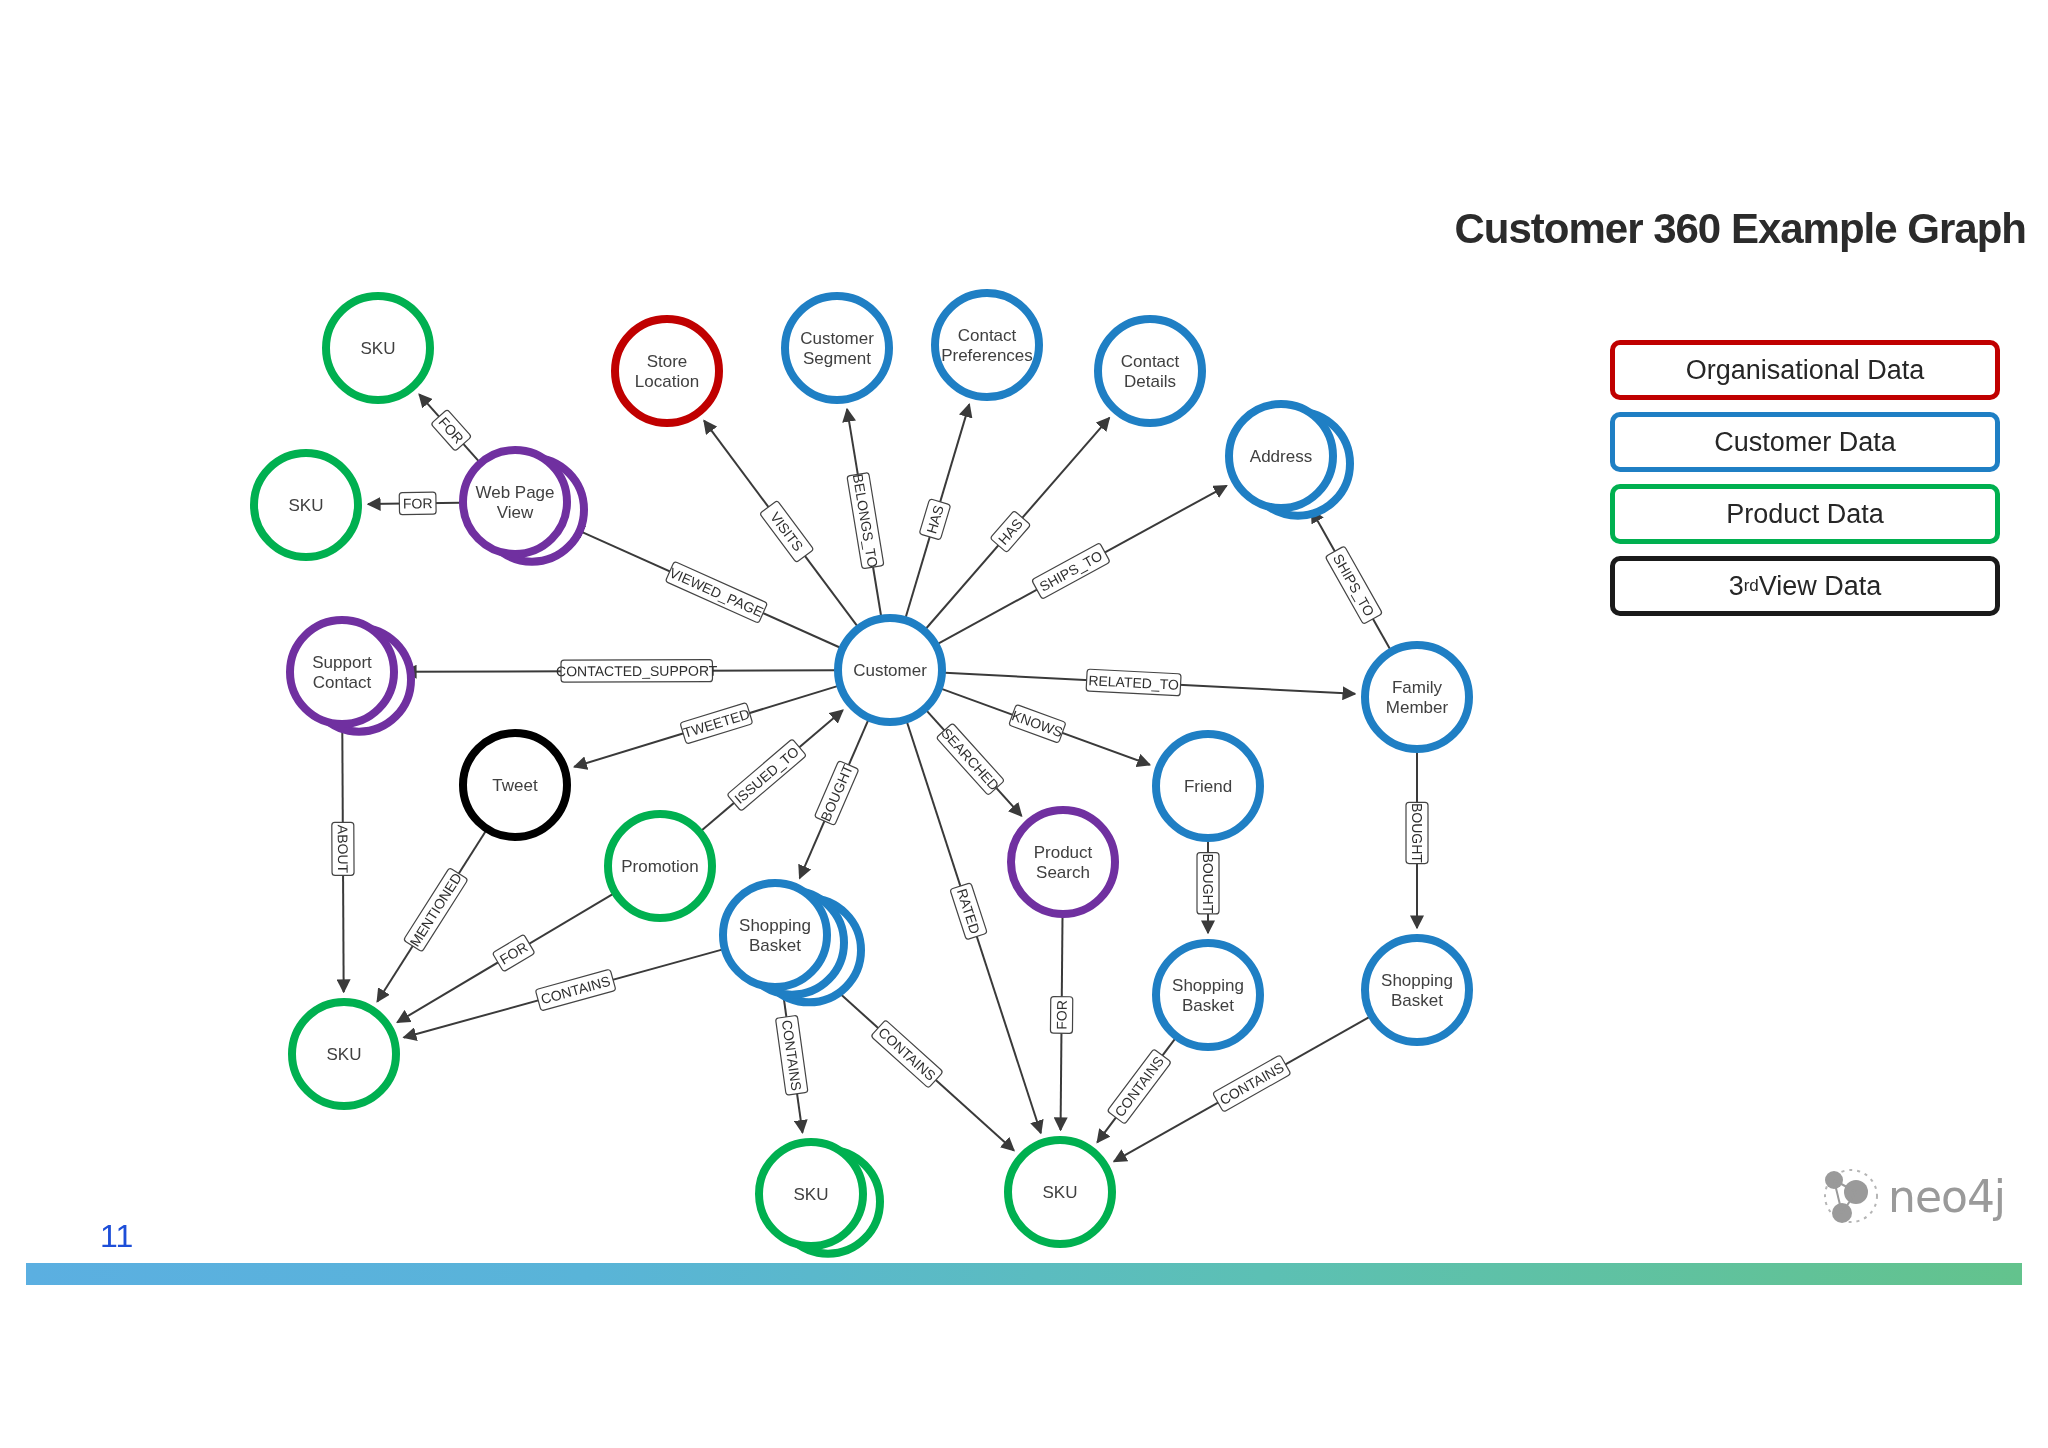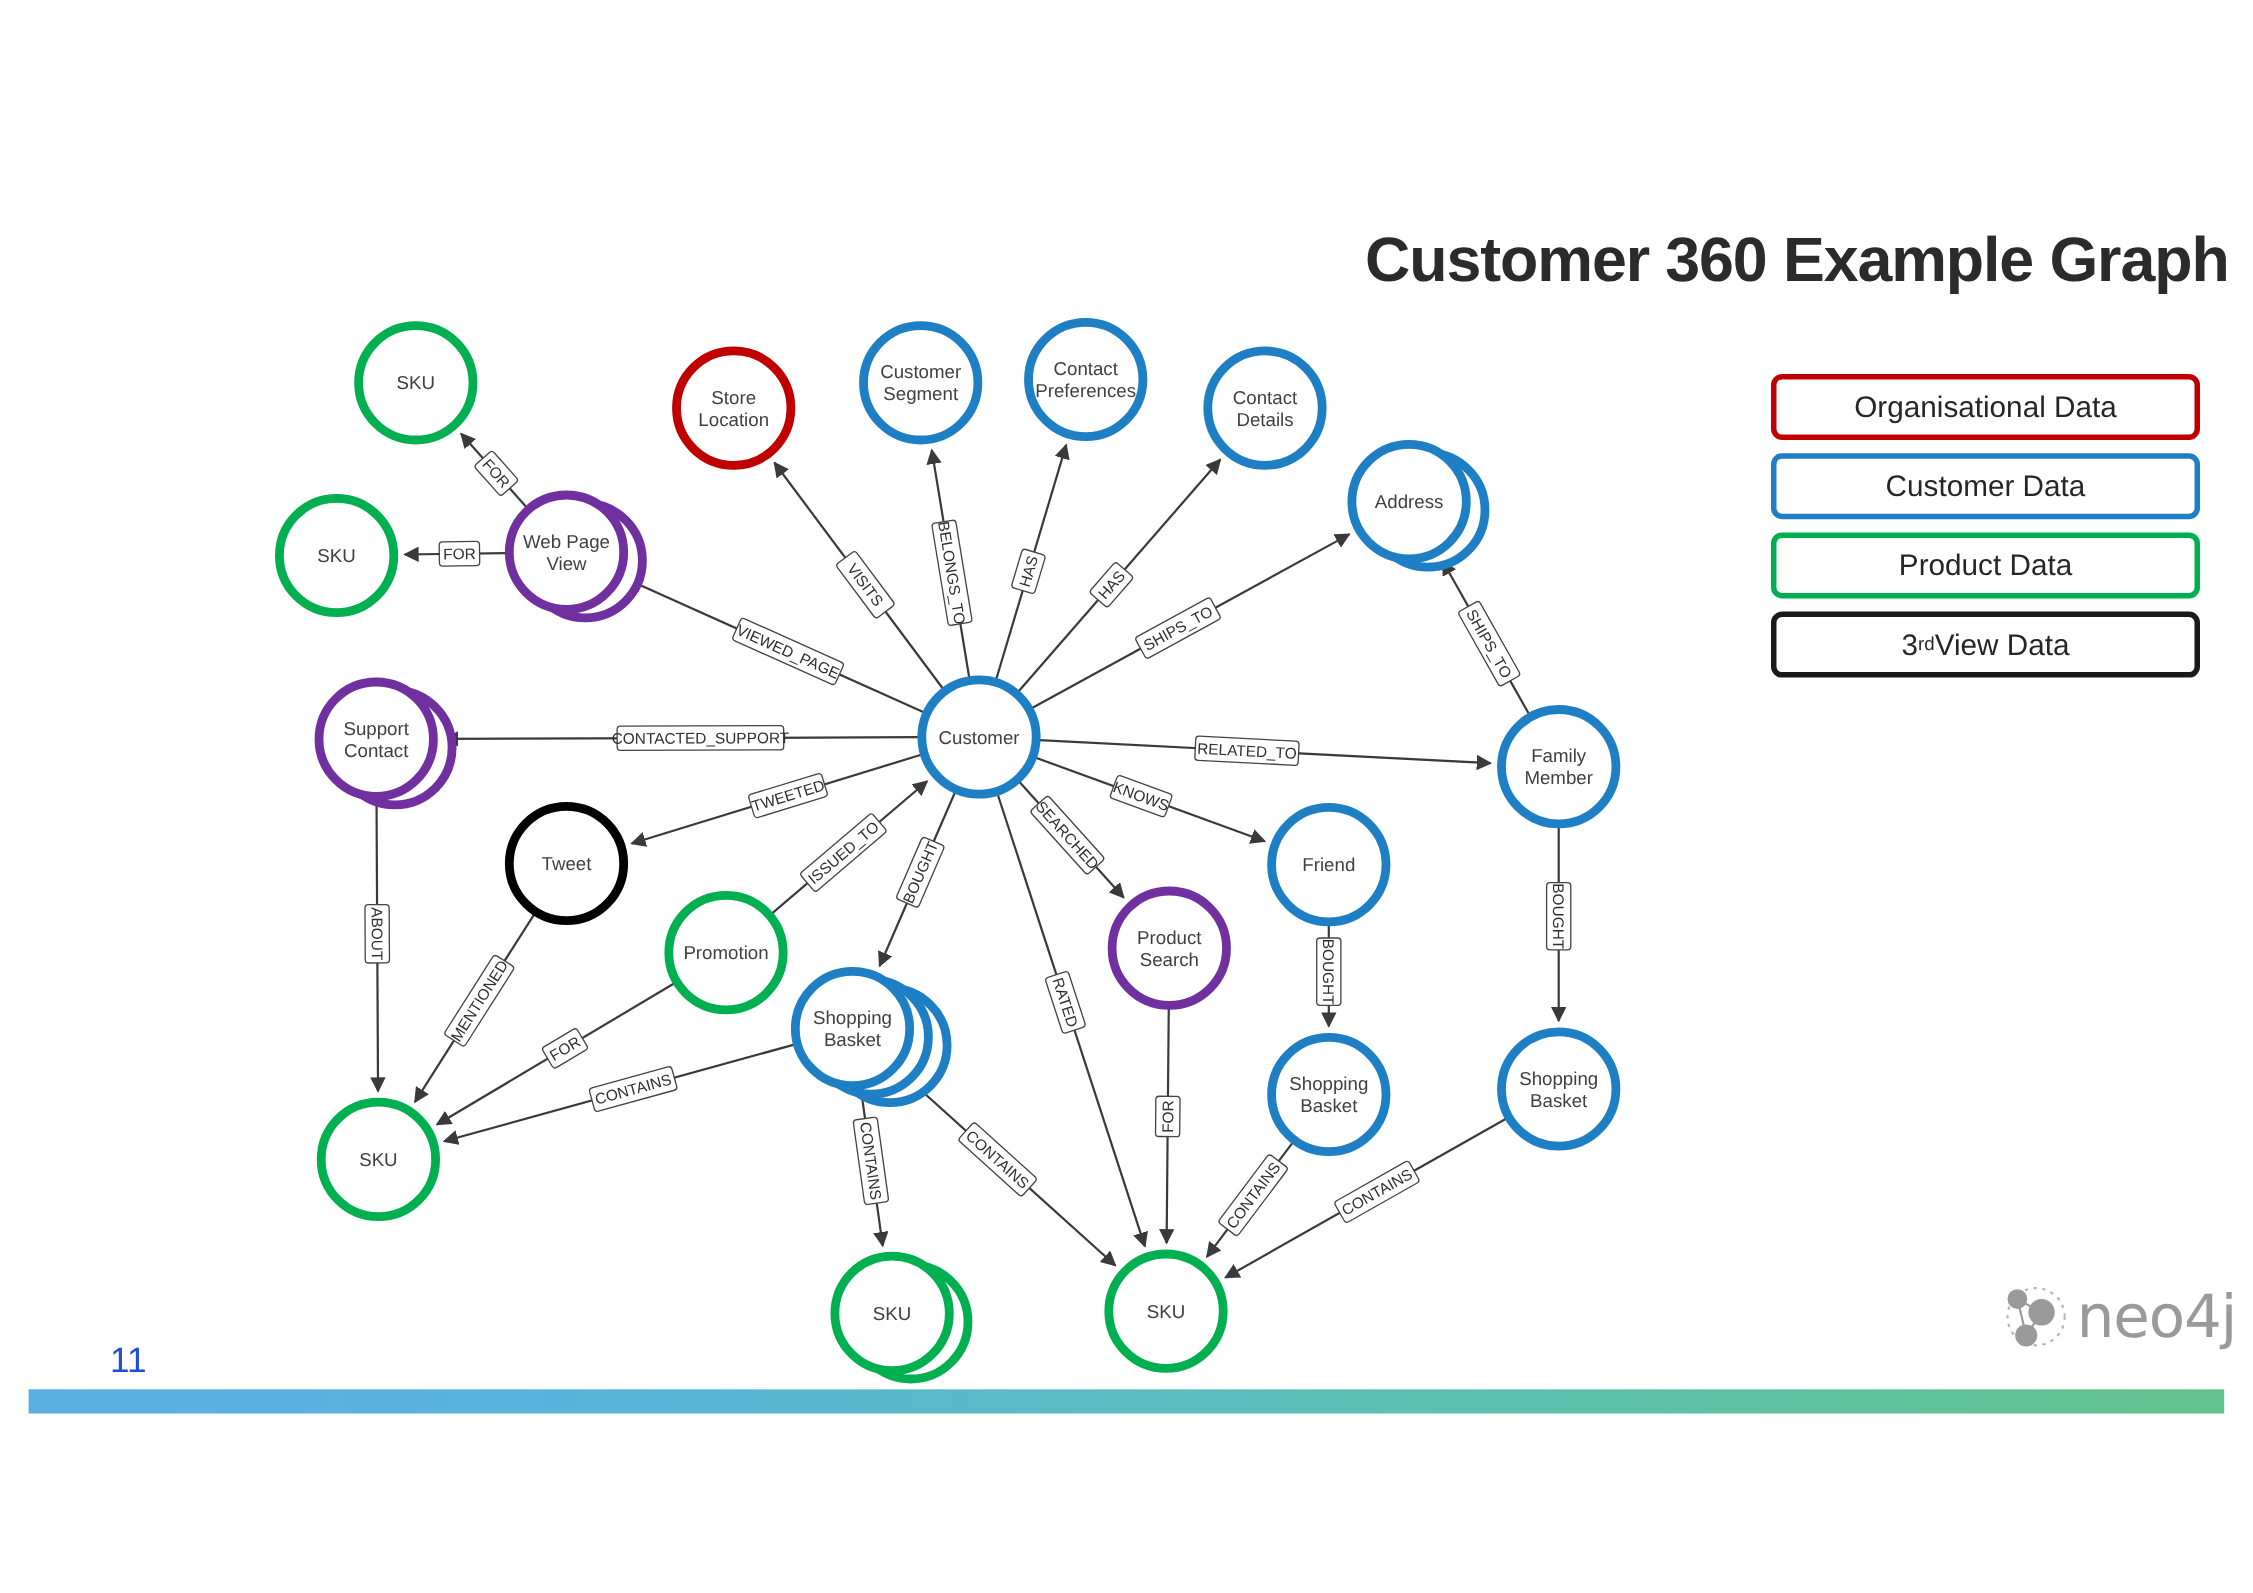--- a/index.html
+++ b/index.html
@@ -4,21 +4,21 @@
 <style>
   html,body{margin:0;padding:0;background:#ffffff;}
   body{width:2048px;height:1448px;position:relative;overflow:hidden;
        font-family:"Liberation Sans",sans-serif;}
   #slide{position:absolute;inset:0;background:#fff;}
 
   
   #title{
     position:absolute; left:1086px; top:207px; width:940px;
     text-align:right;
-    font-size:57px; font-weight:bold; color:#2b2b2b;
+    font-size:42px; font-weight:bold; color:#2b2b2b;
     letter-spacing:-1px; line-height:1.05;
     white-space:nowrap;
   }
 
   
   #legend{position:absolute; left:1610px; top:340px; width:390px;}
   .legend-item{
     height:60px; margin-bottom:12px;
     border-width:5px; border-style:solid; border-radius:10px;
     background:#fff;
@@ -38,21 +38,21 @@
   }
   #footer-bar{
     position:absolute; left:26px; top:1263px; width:1996px; height:22px;
     background:linear-gradient(90deg,#5bafe1 0%, #59b4d8 25%, #5cc0b4 60%, #63c38d 100%);
   }
   #logo{
     position:absolute; left:1820px; top:1165px;
     display:flex; align-items:center; gap:6px;
   }
   #logo .logo-word{
-    font-size:54px; color:#9a9a9a; letter-spacing:-1px;
+    font-size:44px; color:#9a9a9a; letter-spacing:-1px;
     font-family:"DejaVu Sans",sans-serif;
   }
 </style>
 </head>
 <body>
 
 <div id="slide">
 
   <div id="title">Customer 360 Example Graph</div>
 

